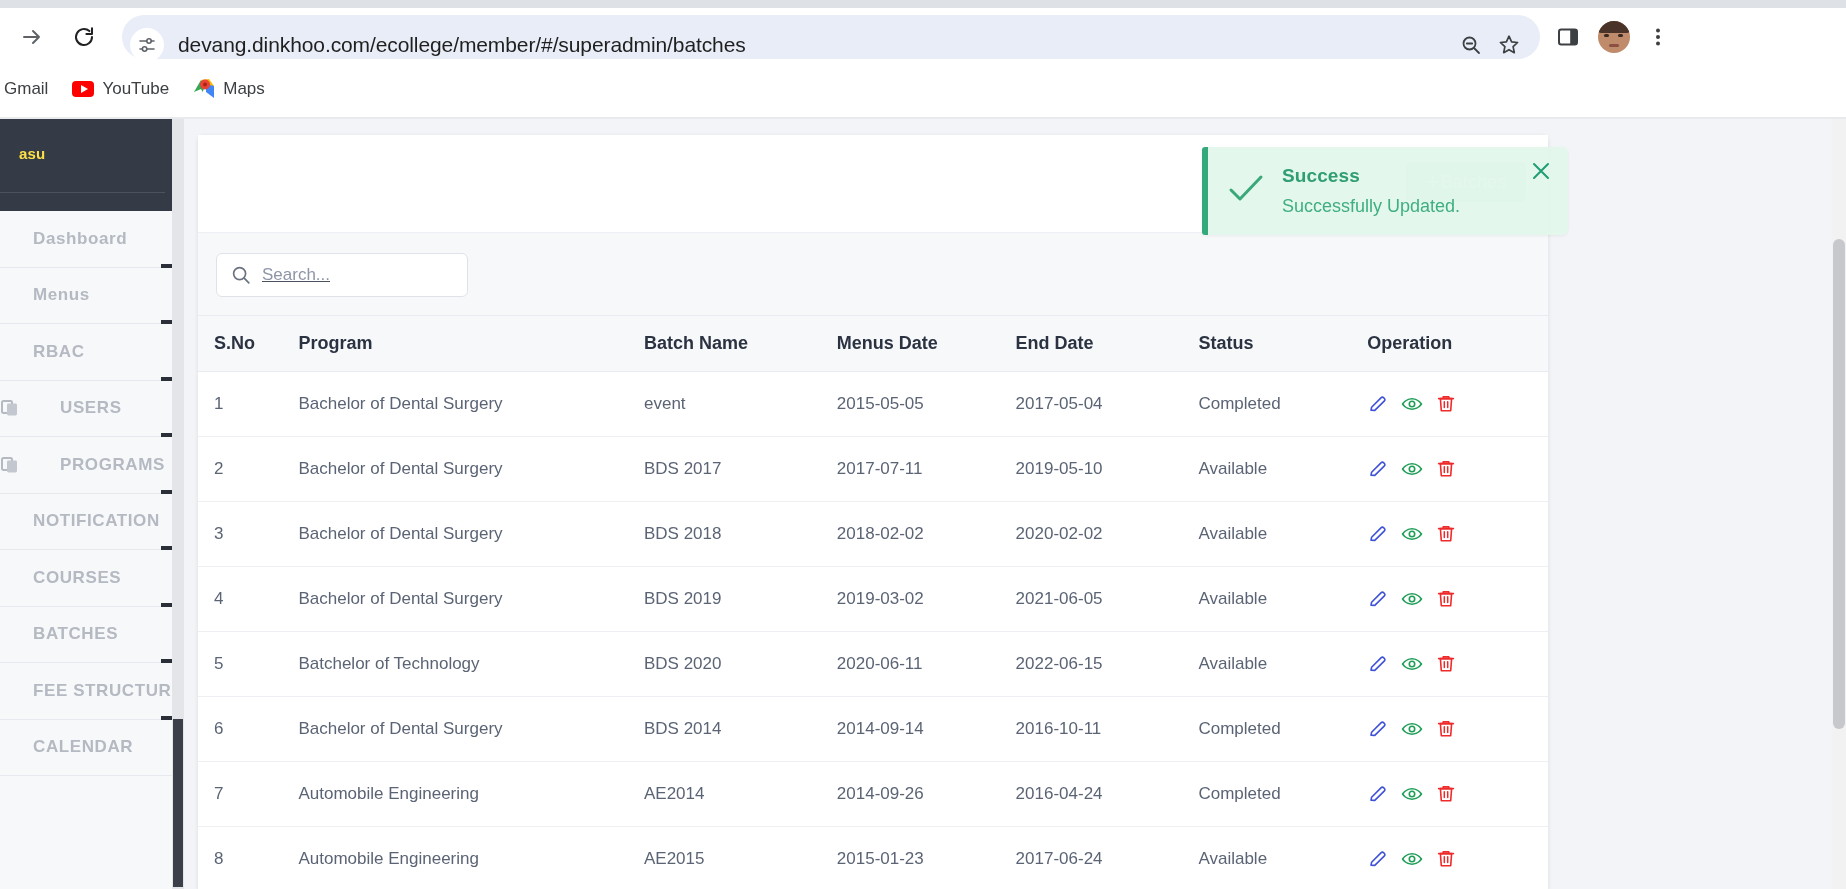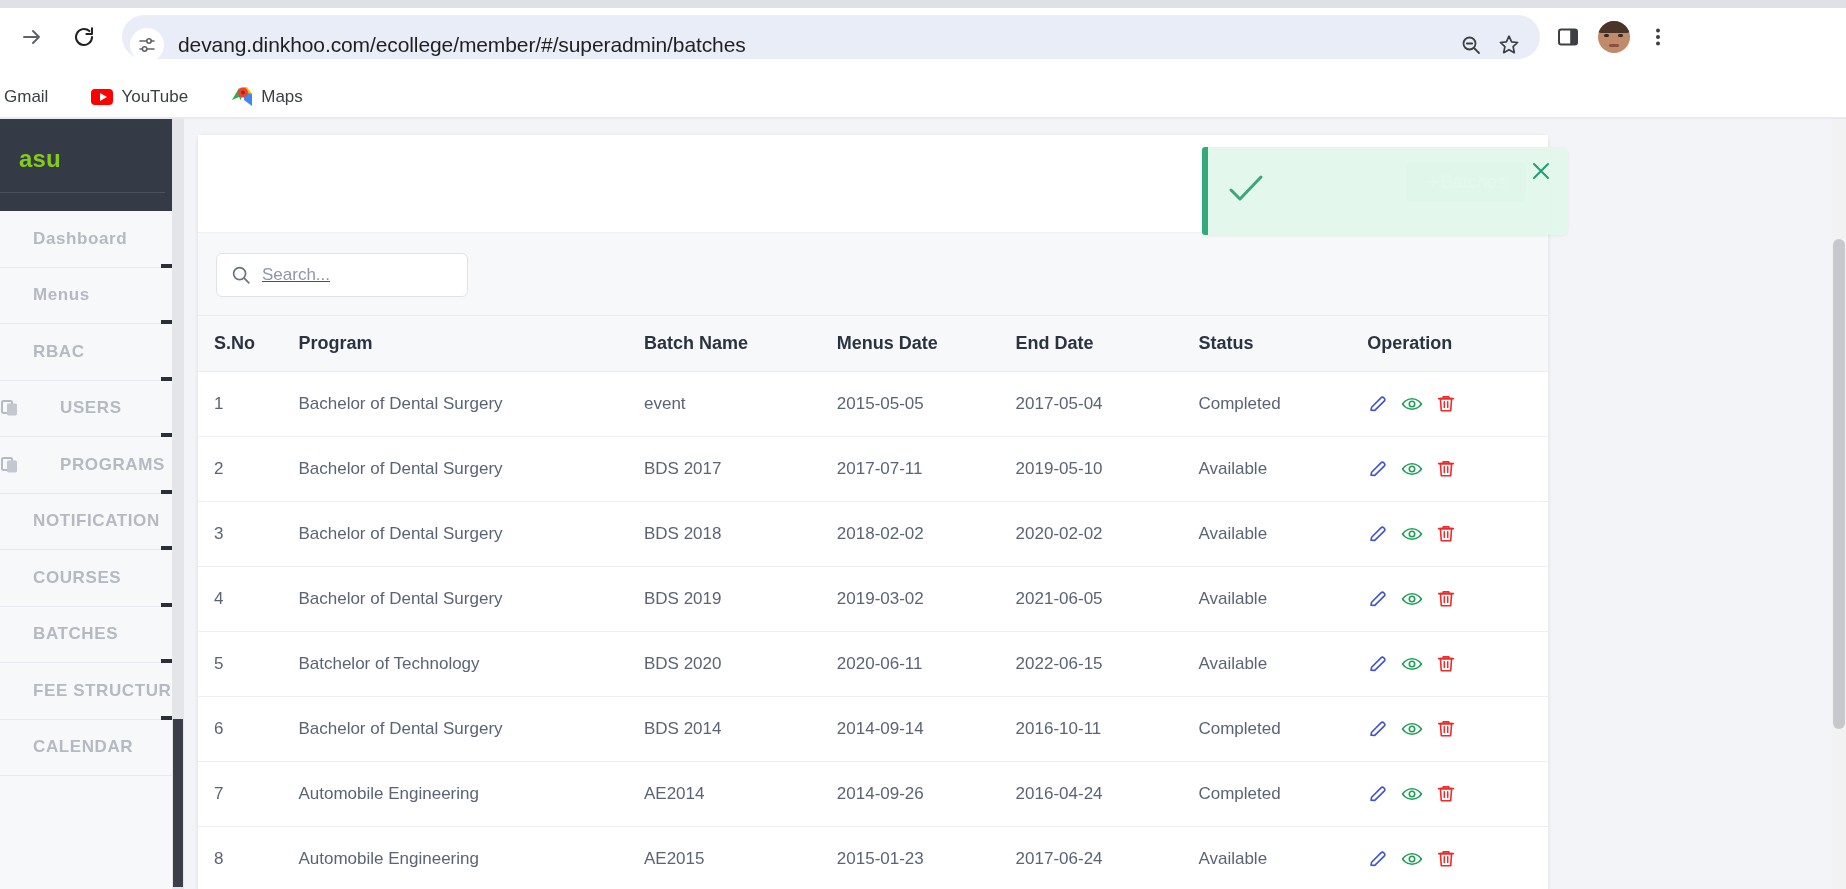--- a/index.html
+++ b/index.html
@@ -84,22 +84,22 @@
   }
   .avatar .face-eye-l { left: 6px; }
   .avatar .face-eye-r { left: 20px; }
   .avatar .face-mouth {
     position: absolute; left: 11px; top: 23px; width: 10px; height: 3px;
     background: #8c4f42; border-radius: 2px;
   }
 
   
   .bookmarks {
-    position: absolute; left: 0; top: 74px; width: 1844px; height: 46px;
-    display: flex; align-items: center; background: #fff; gap: 19px;
+    position: absolute; left: 0; top: 66px; width: 1844px; height: 46px;
+    display: flex; align-items: center; background: #fff;
   }
   .bm {
     display: flex; align-items: center; height: 32px;
     padding: 0 10px; border-radius: 6px; cursor: pointer;
     margin-right: 4px;
   }
   .bm-label { font-size: 17px; color: #3c4043; margin-left: 8px; white-space: nowrap; }
   #bookmark-gmail { margin-left: -14px; }
   .yt-icon {
     width: 22px; height: 16px; background: #ff0000; border-radius: 4px;
@@ -134,21 +134,21 @@
     background: #f7f8fa;
     box-shadow: 2px 0 6px rgba(0,0,0,0.10);
     z-index: 5;
   }
   .sidebar-header {
     height: 92px; background: #343a46;
     position: relative;
   }
   .sidebar-user {
     position: absolute; left: 64px; top: 26px;
-    font-size: 24px; font-weight: 700; color: #84cc16;
+    font-size: 15px; font-weight: 700; color: #fde047;
     letter-spacing: 0.2px;
   }
   .sidebar-header-rule {
     position: absolute; left: 8px; bottom: 18px; right: 10px;
     height: 1px; background: #4b5260;
   }
   .sidebar-nav { background: #f7f8fa; }
   .side-item {
     position: relative;
     height: 56.5px;
@@ -749,20 +749,24 @@
             </tr>
           </tbody>
       </table>
 
       <div class="toast">
         <span class="toast-check">
           <svg width="36" height="30" viewBox="0 0 36 30" fill="none">
             <path d="M3 16l9 9L33 3" stroke="#3aa878" stroke-width="3" stroke-linecap="round" stroke-linejoin="round"></path>
           </svg>
         </span>
+        <span class="toast-text">
+          <div class="toast-title">Success</div>
+          <div class="toast-msg">Successfully Updated.</div>
+        </span>
         <button class="toast-close">
           <svg width="20" height="20" viewBox="0 0 20 20" fill="none">
             <path d="M3 3l14 14M17 3L3 17" stroke="#1e9e74" stroke-width="2" stroke-linecap="round"></path>
           </svg>
         </button>
       </div>
 
     </div>
   </div>
 

